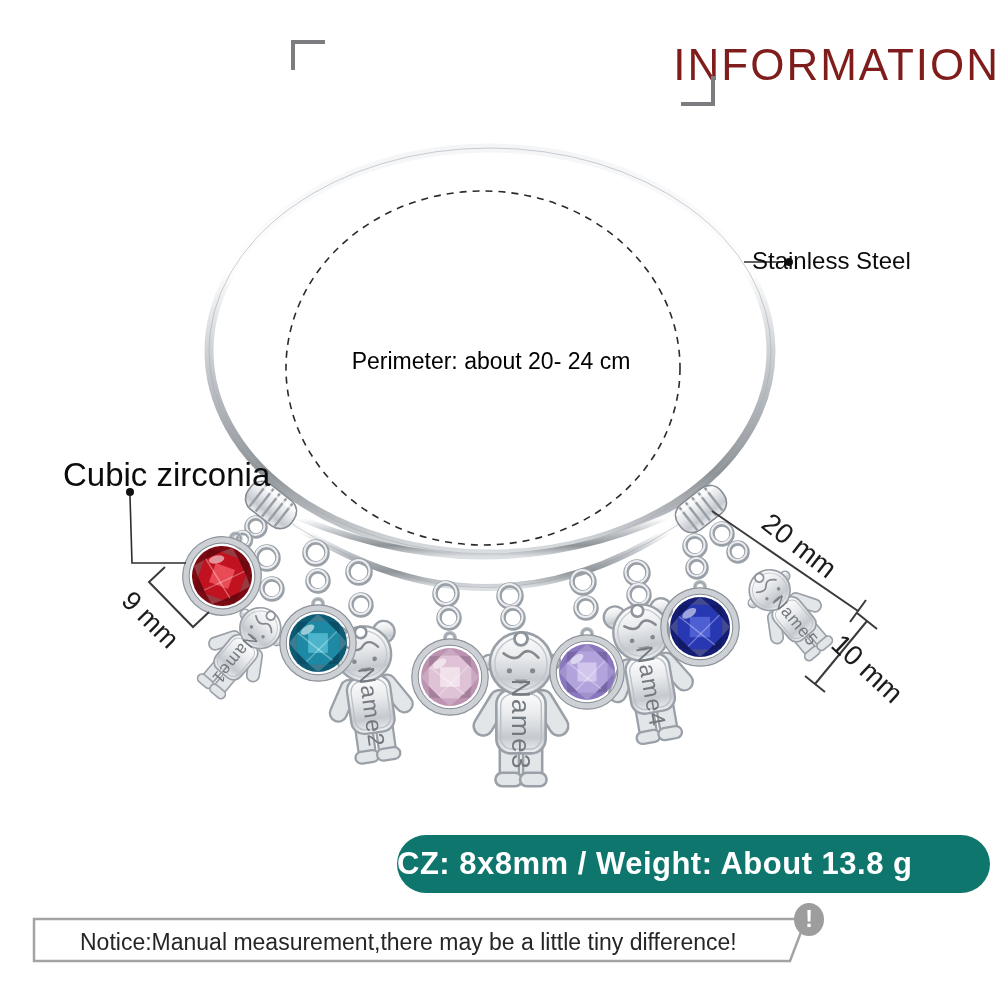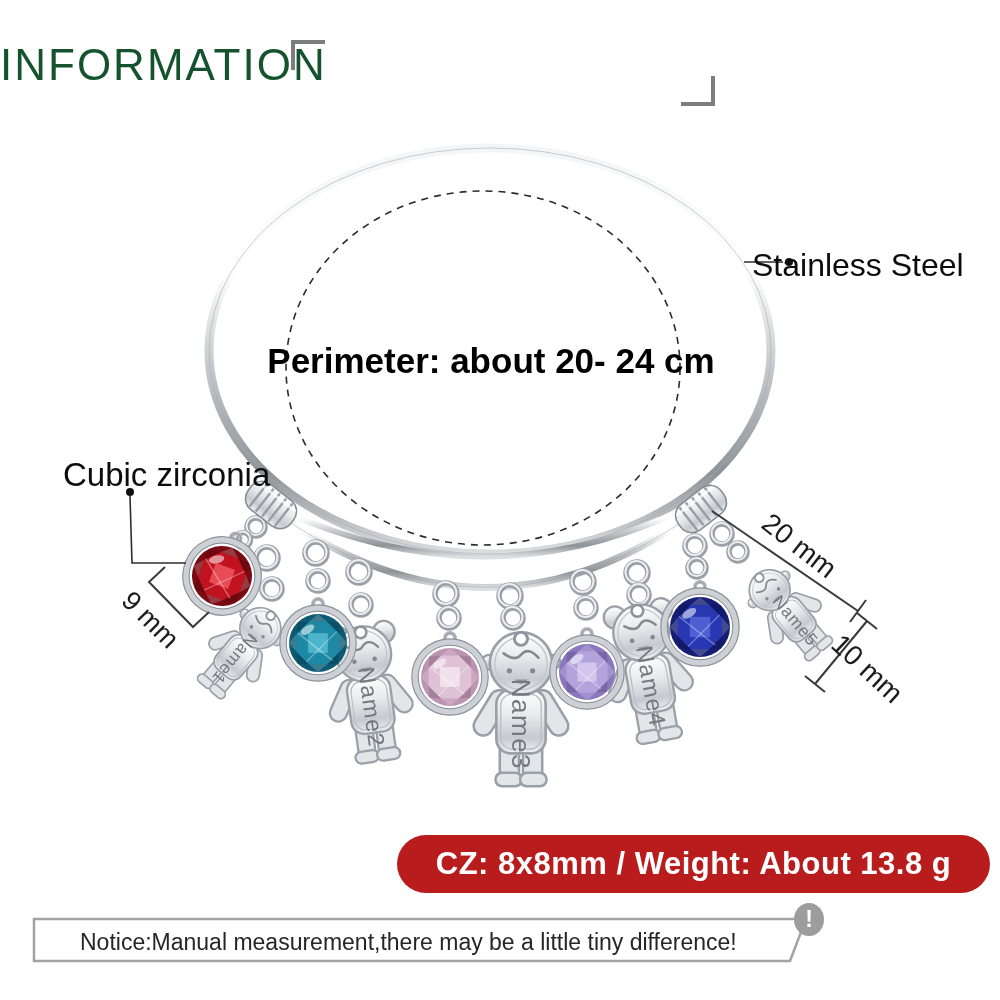--- a/index.html
+++ b/index.html
@@ -1,38 +1,38 @@
 <!DOCTYPE html>
 <html><head>
 <meta charset="utf-8">
 <style>
   html,body{margin:0;padding:0;background:#fff;}
   .stage{position:relative;width:1000px;height:1000px;background:#ffffff;overflow:hidden;
          font-family:"Liberation Sans","DejaVu Sans",sans-serif;}
   .abs{position:absolute;}
   
-  .title{left:0;right:0;top:40px;text-align:left;font-size:44px;color:#14532d;
+  .title{left:0;right:0;top:40px;text-align:right;font-size:44px;color:#7f1d1d;
          letter-spacing:2px;font-weight:400;margin:0;}
   .bracket{width:30px;height:26px;}
   .bracket.tl{left:291px;top:40px;border-top:4px solid #7b7d80;border-left:4px solid #7b7d80;}
   .bracket.br{left:681px;top:76px;border-bottom:4px solid #7b7d80;border-right:4px solid #7b7d80;}
   
   svg.art{left:0;top:0;width:1000px;height:1000px;}
   
   .lbl{color:#0c0c0c;white-space:nowrap;}
-  .stainless{left:752px;top:247px;font-size:32px;}
+  .stainless{left:752px;top:247px;font-size:24px;}
   .cubic{left:63px;top:456px;font-size:33px;}
-  .perimeter{left:491px;top:361px;transform:translate(-50%,-50%);font-size:35px;color:#000;font-weight:bold;}
+  .perimeter{left:491px;top:361px;transform:translate(-50%,-50%);font-size:23px;color:#000;}
   .dim{font-size:27px;color:#1c1c1c;transform-origin:center;}
   .dim9 {left:150px;top:620px;transform:translate(-50%,-50%) rotate(45deg);}
   .dim20{left:799px;top:546px;transform:translate(-50%,-50%) rotate(38deg);font-size:28px;}
   .dim10{left:867px;top:669px;transform:translate(-50%,-50%) rotate(43deg);font-size:28px;}
   
-  .banner{left:397px;top:835px;width:593px;height:58px;background:#b91c1c;border-radius:29px;
-          display:flex;align-items:center;justify-content:center;}
+  .banner{left:397px;top:835px;width:593px;height:58px;background:#0f766e;border-radius:29px;
+          display:flex;align-items:center;justify-content:flex-start;}
   .banner span{color:#ffffff;font-weight:bold;font-size:31px;letter-spacing:.5px;}
   
   .notice-text{left:52px;top:929px;font-size:23px;color:#262626;white-space:nowrap;margin-left:28px;}
   .badge{left:794px;top:903px;width:30px;height:33px;border-radius:50%;background:#9d9d9d;
          display:flex;align-items:center;justify-content:center;z-index:5;}
   .badge span{color:#fff;font-weight:bold;font-size:23px;line-height:1;}
 </style>
 </head>
 <body>
 

